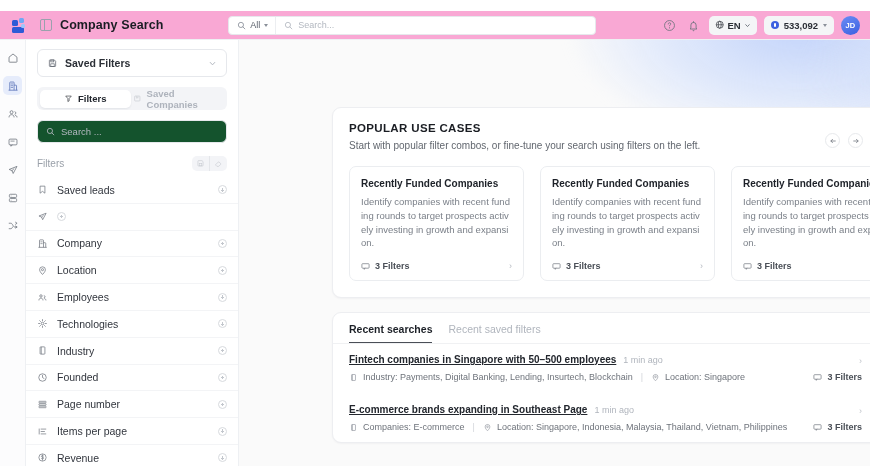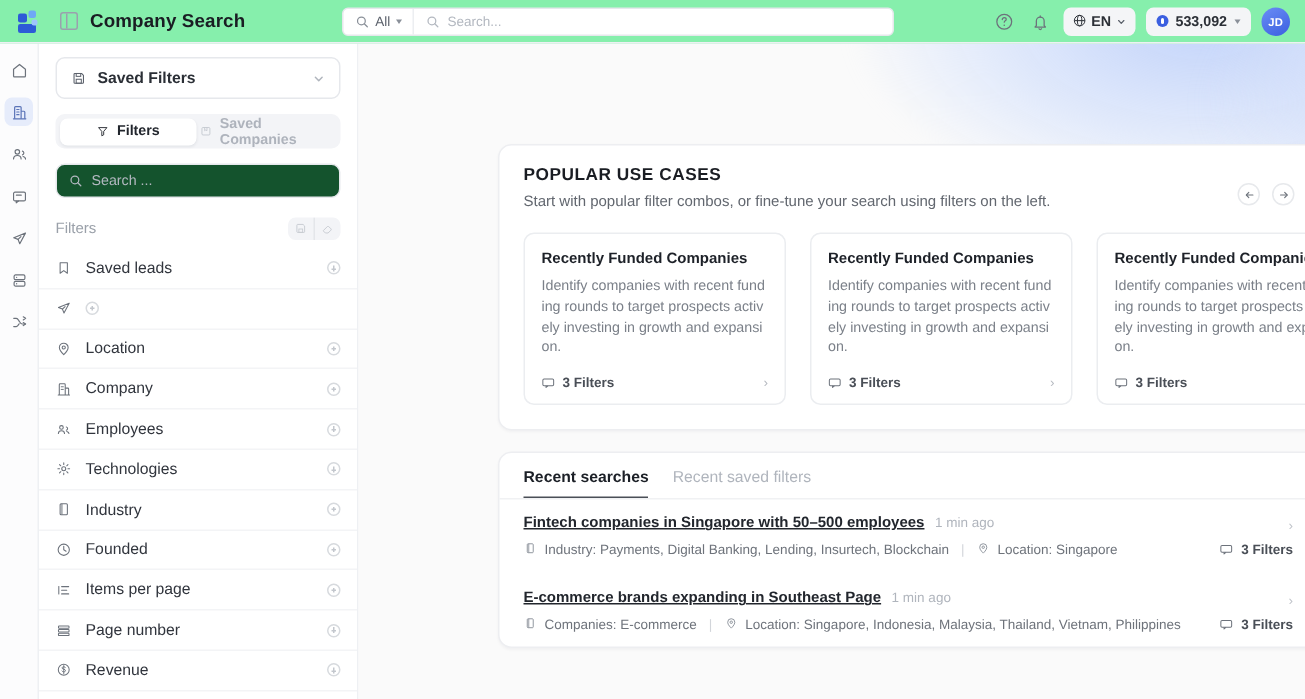--- a/index.html
+++ b/index.html
@@ -7,24 +7,24 @@
     width: 870px; height: 466px;
     font-family: "Liberation Sans", sans-serif;
     background: #ffffff;
     overflow: hidden;
     -webkit-font-smoothing: antialiased;
   }
   .app { position: relative; width: 870px; height: 466px; display: flex; flex-direction: column; }
 
   
   .topbar {
-    height: 29px; min-height: 29px; background: #86efac;
+    height: 29px; min-height: 29px; background: #f9a8d4;
     border-bottom: 1px solid #eef0f3;
     display: flex; align-items: center; padding: 0 10px 0 6px; gap: 0;
-    position: relative; z-index: 40;
+    position: relative; z-index: 40; margin-top: 11px;
   }
   .logo-box { width: 26px; display: flex; align-items: center; justify-content: center; }
   .logo { width: 15px; height: 15px; position: relative; }
   .logo i { position: absolute; border-radius: 1.5px; display: block; }
   .logo i:nth-child(1){ left:0; top:2px; width:6px; height:6px; background:#2d5bd7; }
   .logo i:nth-child(2){ left:7.5px; top:0; width:5px; height:5px; background:#6fa8f5; }
   .logo i:nth-child(3){ left:0; top:9px; width:12.5px; height:6px; background:#2d5bd7; }
   .logo i:nth-child(4){ left:9px; top:6.5px; width:4px; height:4px; background:#9ec6fb; }
 
   .title-wrap { display: flex; align-items: center; gap: 8px; margin-left: 8px; }
@@ -165,21 +165,21 @@
   }
   .tabs { display:flex; gap:16px; padding: 10px 16px 0 16px; border-bottom:1px solid #f0f1f3; }
   .tab { font-size:10.5px; padding-bottom:7px; cursor:pointer; color:#b0b5bd; }
   .tab.active { color:#1c2027; font-weight:700; border-bottom:1.6px solid #4a4f57; }
 
   .rs-row { padding: 10px 16px 0 16px; position:relative; }
   .rs-row + .rs-row { margin-top:12px; }
   .rs-line1 { display:flex; align-items:baseline; gap:7px; }
   .rs-q { font-size:10px; font-weight:700; color:#22262d;text-decoration:underline; }
   .rs-time { font-size:9px; color:#b0b5bd; }
-  .rs-line2 { margin-top:7px; display:flex; align-items:flex-start; gap:5px; }
+  .rs-line2 { margin-top:7px; display:flex; align-items:flex-end; gap:5px; }
   .rs-meta { font-size:9px; color:#6e737b; }
   .rs-sep { color:#d2d5da; font-size:9px; margin: 0 3px; }
   .rs-filters { margin-left:auto; display:flex; align-items:center; gap:5px; }
   .rs-filters span { font-size:9px; font-weight:700; color:#4a4f57; }
   .rs-chev { position:absolute; right:16px; top:12px; color:#c0c4ca; font-size:9px; }
 
   svg { display:block; }
 </style>
 </head>
 <body>
@@ -378,39 +378,39 @@
         </div>
         <div class="filter-row">
           <svg width="11" height="11" viewBox="0 0 20 20">
               <path d="M16.6 4 3.6 9.1l4.8 1.9 1.9 4.8L16.6 4z" fill="none" stroke="#6c727b" stroke-width="1.3" stroke-linejoin="round"></path>
               <line x1="8.4" y1="11" x2="11.6" y2="7.9" stroke="#6c727b" stroke-width="1.3" stroke-linecap="round"></line>
             </svg>
           <span class="plus"></span>
         </div>
         <div class="filter-row">
           <svg width="11" height="11" viewBox="0 0 20 20">
-              <path d="M10 17.2s5.3-4.9 5.3-8.6a5.3 5.3 0 0 0-10.6 0c0 3.7 5.3 8.6 5.3 8.6z" fill="none" stroke="#6c727b" stroke-width="1.3" stroke-linejoin="round"></path>
-              <circle cx="10" cy="8.5" r="1.9" fill="none" stroke="#6c727b" stroke-width="1.3"></circle>
-            </svg>
-          <span class="fname">Location</span>
-          <span class="plus"></span>
-        </div>
-        <div class="filter-row">
-          <svg width="11" height="11" viewBox="0 0 20 20">
               <path d="M4.6 17V4.4a1 1 0 0 1 1-1h5.2a1 1 0 0 1 1 1V17" fill="none" stroke="#6c727b" stroke-width="1.3" stroke-linejoin="round"></path>
               <path d="M11.8 8.6h3.1a1 1 0 0 1 1 1V17" fill="none" stroke="#6c727b" stroke-width="1.3" stroke-linejoin="round"></path>
               <line x1="3.3" y1="17" x2="17" y2="17" stroke="#6c727b" stroke-width="1.3" stroke-linecap="round"></line>
               <line x1="6.9" y1="7" x2="9.5" y2="7" stroke="#6c727b" stroke-width="1.15" stroke-linecap="round"></line>
               <line x1="6.9" y1="10.2" x2="9.5" y2="10.2" stroke="#6c727b" stroke-width="1.15" stroke-linecap="round"></line>
             </svg>
           <span class="fname">Company</span>
           <span class="plus"></span>
         </div>
         <div class="filter-row">
           <svg width="11" height="11" viewBox="0 0 20 20">
+              <path d="M10 17.2s5.3-4.9 5.3-8.6a5.3 5.3 0 0 0-10.6 0c0 3.7 5.3 8.6 5.3 8.6z" fill="none" stroke="#6c727b" stroke-width="1.3" stroke-linejoin="round"></path>
+              <circle cx="10" cy="8.5" r="1.9" fill="none" stroke="#6c727b" stroke-width="1.3"></circle>
+            </svg>
+          <span class="fname">Location</span>
+          <span class="plus"></span>
+        </div>
+        <div class="filter-row">
+          <svg width="11" height="11" viewBox="0 0 20 20">
               <circle cx="7.2" cy="7.2" r="2.2" fill="none" stroke="#6c727b" stroke-width="1.3"></circle>
               <path d="M3.5 14.6c0-2.1 1.7-3.4 3.7-3.4s3.7 1.3 3.7 3.4" fill="none" stroke="#6c727b" stroke-width="1.3" stroke-linecap="round"></path>
               <path d="M13.1 6.6a2 2 0 0 1 0 3.9M13.7 12c1.5.4 2.6 1.4 2.6 2.6" fill="none" stroke="#6c727b" stroke-width="1.3" stroke-linecap="round"></path>
             </svg>
           <span class="fname">Employees</span>
           <span class="plus"></span>
         </div>
         <div class="filter-row">
           <svg width="11" height="11" viewBox="0 0 20 20">
               <circle cx="10" cy="10" r="2.4" fill="none" stroke="#6c727b" stroke-width="1.3"></circle>
@@ -426,39 +426,39 @@
             </svg>
           <span class="fname">Industry</span>
           <span class="plus"></span>
         </div>
         <div class="filter-row">
           <svg width="11" height="11" viewBox="0 0 20 20">
               <circle cx="10" cy="10" r="6.8" fill="none" stroke="#6c727b" stroke-width="1.3"></circle>
               <path d="M10 5.9V10l2.8 1.8" fill="none" stroke="#6c727b" stroke-width="1.3" stroke-linecap="round" stroke-linejoin="round"></path>
             </svg>
           <span class="fname">Founded</span>
+          <span class="plus"></span>
+        </div>
+        <div class="filter-row">
+          <svg width="11" height="11" viewBox="0 0 20 20">
+              <rect x="3.6" y="4.2" width="12.8" height="2.8" rx=".8" fill="none" stroke="#6c727b" stroke-width="1.25"></rect>
+              <rect x="3.6" y="8.6" width="12.8" height="2.8" rx=".8" fill="none" stroke="#6c727b" stroke-width="1.25"></rect>
+              <rect x="3.6" y="13" width="12.8" height="2.8" rx=".8" fill="none" stroke="#6c727b" stroke-width="1.25"></rect>
+            </svg>
+          <span class="fname">Page number</span>
           <span class="plus"></span>
         </div>
         <div class="filter-row">
           <svg width="11" height="11" viewBox="0 0 20 20">
               <line x1="4" y1="5.4" x2="4" y2="14.6" stroke="#6c727b" stroke-width="1.25" stroke-linecap="round"></line>
               <line x1="7.4" y1="5.6" x2="16" y2="5.6" stroke="#6c727b" stroke-width="1.25" stroke-linecap="round"></line>
               <line x1="7.4" y1="10" x2="13.6" y2="10" stroke="#6c727b" stroke-width="1.25" stroke-linecap="round"></line>
               <line x1="7.4" y1="14.4" x2="16" y2="14.4" stroke="#6c727b" stroke-width="1.25" stroke-linecap="round"></line>
             </svg>
           <span class="fname">Items per page</span>
-          <span class="plus"></span>
-        </div>
-        <div class="filter-row">
-          <svg width="11" height="11" viewBox="0 0 20 20">
-              <rect x="3.6" y="4.2" width="12.8" height="2.8" rx=".8" fill="none" stroke="#6c727b" stroke-width="1.25"></rect>
-              <rect x="3.6" y="8.6" width="12.8" height="2.8" rx=".8" fill="none" stroke="#6c727b" stroke-width="1.25"></rect>
-              <rect x="3.6" y="13" width="12.8" height="2.8" rx=".8" fill="none" stroke="#6c727b" stroke-width="1.25"></rect>
-            </svg>
-          <span class="fname">Page number</span>
           <span class="plus"></span>
         </div>
         <div class="filter-row">
           <svg width="11" height="11" viewBox="0 0 20 20">
               <circle cx="10" cy="10" r="6.6" fill="none" stroke="#6c727b" stroke-width="1.25"></circle>
               <path d="M12 7.4c-.5-.7-1.3-1-2.1-1-1.1 0-1.9.6-1.9 1.5 0 2 4.1 1 4.1 3.1 0 1-.9 1.6-2.1 1.6-.9 0-1.7-.4-2.2-1.1" fill="none" stroke="#6c727b" stroke-width="1.2" stroke-linecap="round"></path>
               <line x1="10" y1="4.9" x2="10" y2="15.1" stroke="#6c727b" stroke-width="1.1" stroke-linecap="round"></line>
             </svg>
           <span class="fname">Revenue</span>
           <span class="plus"></span>

